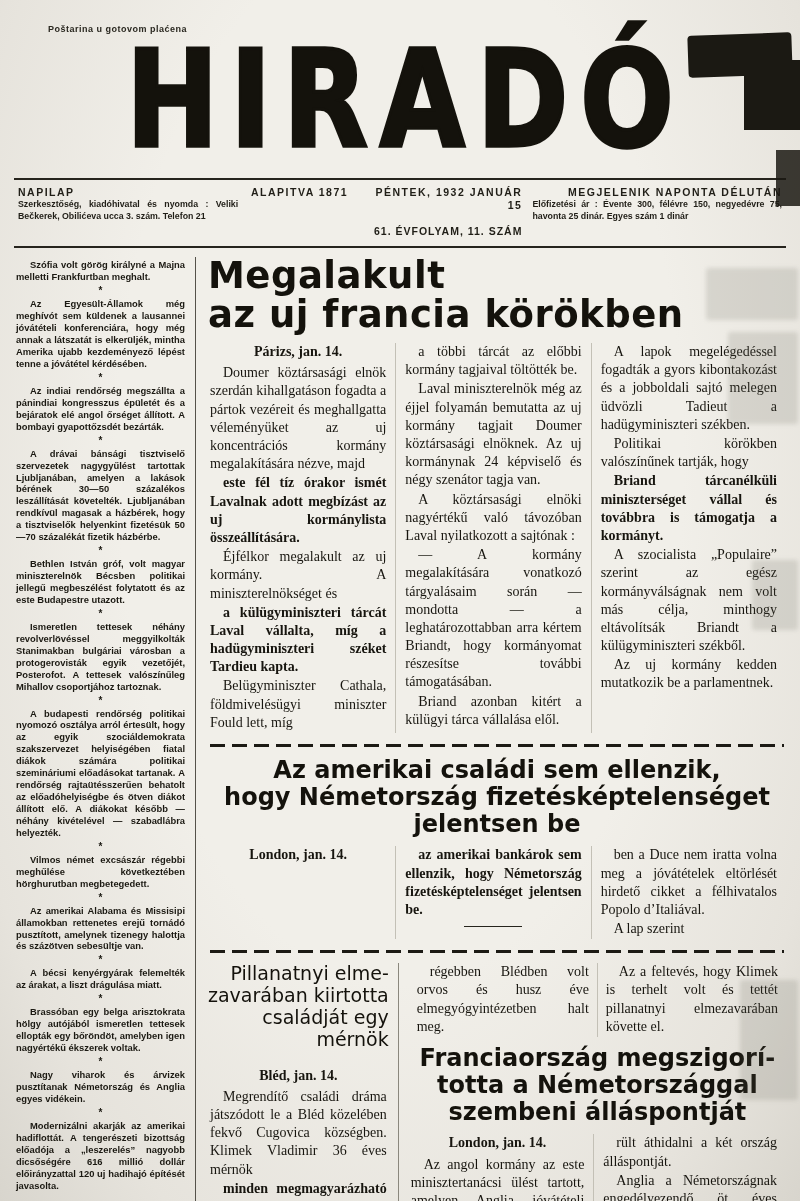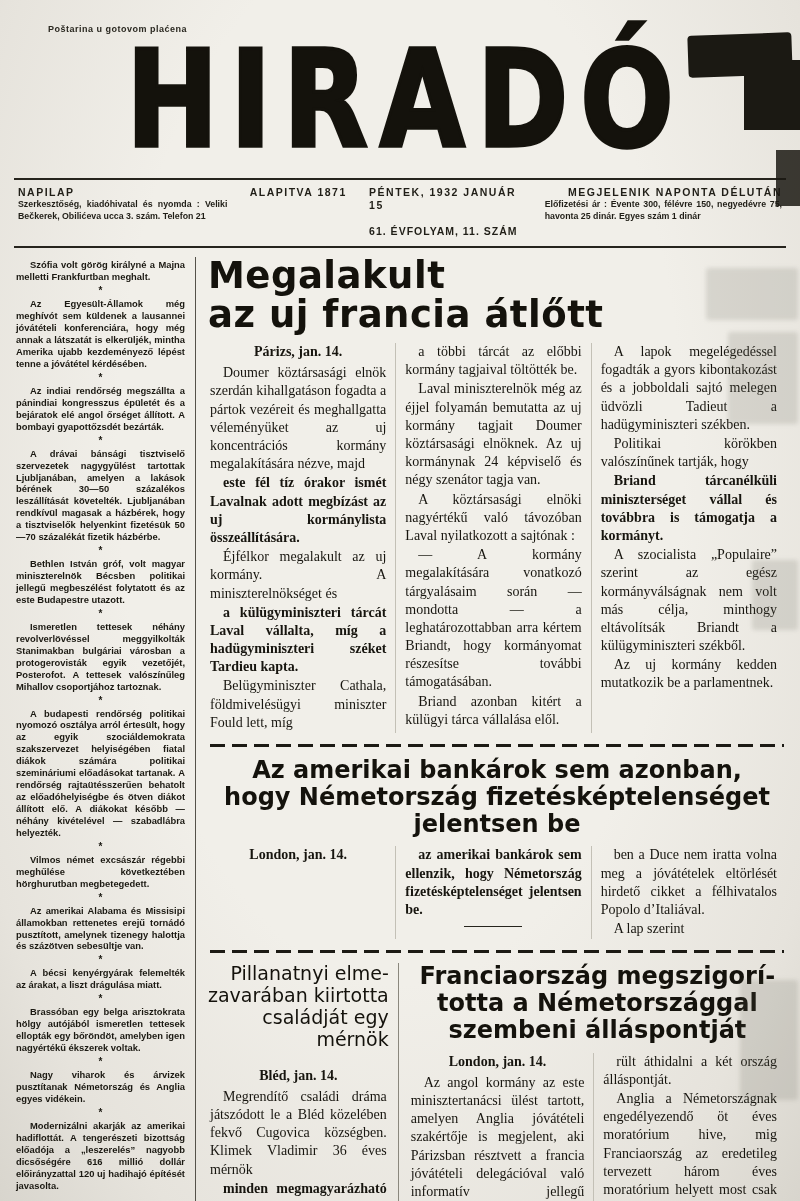--- a/index.html
+++ b/index.html
@@ -34,28 +34,28 @@
 
   .masthead {
     margin:40px 0 0; text-align:center;
     font-family:"DejaVu Sans", sans-serif; font-weight:bold;
     font-size:110px; line-height:1; letter-spacing:12px; padding-left:12px;
     color:#14120c; -webkit-text-stroke:3px #14120c;
     transform:scaleY(1.22); transform-origin:center 30%;
   }
 
   .infobar {
-    display:flex; gap:22px; margin-top:28px;
+    display:flex; gap:10px; margin-top:28px;
     border-top:2px solid #26241d; border-bottom:2.5px solid #26241d;
     padding:6px 4px 8px;
     font-family:"Liberation Sans", sans-serif; color:#201e17;
   }
   .cell-1 { width:30%; }
   .cell-2 { width:14%; text-align:center; }
-  .cell-3 { width:22%; text-align:left; }
+  .cell-3 { width:22%; text-align:right; }
   .cell-4 { width:34%; text-align:right; }
   .info-caps { font-weight:bold; font-size:10.5px; letter-spacing:1.5px; line-height:1.25; }
   .info-small { font-size:8.8px; font-weight:bold; line-height:1.3; text-align:justify; }
   .cell-4 .info-small { text-align:justify; }
   .issue-line { margin-top:13px; letter-spacing:1px; }
 
   .content { display:flex; margin-top:9px; }
   .sidebar {
     width:182px; flex:none; padding:2px 10px 0 2px;
     border-right:1px solid #55524a;
@@ -178,21 +178,21 @@
         <p>Nagy viharok és árvizek pusztítanak Németország és Anglia egyes vidékein.</p>
         <div class="sep-star">*</div>
         <p>Modernizálni akarják az amerikai hadiflottát. A tengerészeti bizottság előadója a „leszerelés” nagyobb dicsőségére 616 millió dollár előirányzattal 120 uj hadihajó építését javasolta.</p>
       </aside>
 
     <main class="main">
 
       <section>
         <h2 class="headline-xl">
           <span class="hl">Megalakult</span>
-          <span class="hl">az uj francia átlőtt</span>
+          <span class="hl">az uj francia körökben</span>
         </h2>
         <div class="cols">
           <div class="col">
               <p class="dateline">Párizs, jan. 14.</p>
               <p>Doumer köztársasági elnök szerdán kihallgatáson fogadta a pártok vezéreit és meghallgatta véleményüket az uj koncentrációs kormány megalakítására nézve, majd</p>
               <p class="bold">este fél tíz órakor ismét Lavalnak adott megbízást az uj kormánylista összeállítására.</p>
               <p>Éjfélkor megalakult az uj kormány. A miniszterelnökséget és</p>
               <p class="bold">a külügyminiszteri tárcát Laval vállalta, míg a hadügyminiszteri széket Tardieu kapta.</p>
               <p>Belügyminiszter Cathala, földmivelésügyi miniszter Fould lett, míg</p>
             </div>
@@ -210,21 +210,21 @@
               <p>A szocialista „Populaire” szerint az egész kormányválságnak nem volt más célja, minthogy eltávolítsák Briandt a külügyminiszteri székből.</p>
               <p>Az uj kormány kedden mutatkozik be a parlamentnek.</p>
             </div>
         </div>
       </section>
 
       <div class="dashed-divider"></div>
 
       <section>
         <h2 class="headline-lg">
-          <span class="hl">Az amerikai bankárok sem azonban,</span>
+          <span class="hl">Az amerikai családi sem ellenzik,</span>
           <span class="hl">hogy Németország fizetésképtelenséget</span>
           <span class="hl">jelentsen be</span>
         </h2>
         <div class="cols">
           <div class="col">
               <p class="dateline">London, jan. 14.</p>
             </div>
           <div class="col rule-after">
               <p class="bold">az amerikai bankárok sem ellenzik, hogy Németország fizetésképtelenséget jelentsen be.</p>
             </div>
@@ -249,20 +249,28 @@
               <p class="dateline">Bléd, jan. 14.</p>
               <p>Megrendítő családi dráma játszódott le a Bléd közelében fekvő Cugovica községben. Klimek Vladimir 36 éves mérnök</p>
               <p class="bold">minden megmagyarázható ok nélkül agyonlőtte harminc éves feltűnően szép, Gabriella nevű feleségét és tizenhét éves gimnazista fiát majd az utolsó revolvergolyót a között agyába röpítette.</p>
               <p>Mire a szomszédok behatoltak a lakásba.</p>
               <p class="bold">a család mind a három tagját átlőtt fejjel holtan találták.</p>
               <p>A szerencsétlen mérnök édesapja</p>
             </div>
         </section>
 
         <section class="bottom-right">
+          <div class="cont-row">
+            <div class="minicol">
+                <p>régebben Blédben volt orvos és husz éve elmegyógyintézetben halt meg.</p>
+              </div>
+            <div class="minicol">
+                <p>Az a feltevés, hogy Klimek is terhelt volt és tettét pillanatnyi elmezavarában követte el.</p>
+              </div>
+          </div>
           <h2 class="headline-lg">
             <span class="hl">Franciaország megszigorí-</span>
             <span class="hl">totta a Németországgal</span>
             <span class="hl">szembeni álláspontját</span>
           </h2>
           <div class="cols">
             <div class="col">
                 <p class="dateline">London, jan. 14.</p>
                 <p>Az angol kormány az este minisztertanácsi ülést tartott, amelyen Anglia jóvátételi szakértője is megjelent, aki Párizsban résztvett a francia jóvátételi delegációval való informatív jellegű tanácskozáson.</p>
                 <p>Beavatott politikai körökben ugy tudják, hogy Párizsban nem sike-</p>

